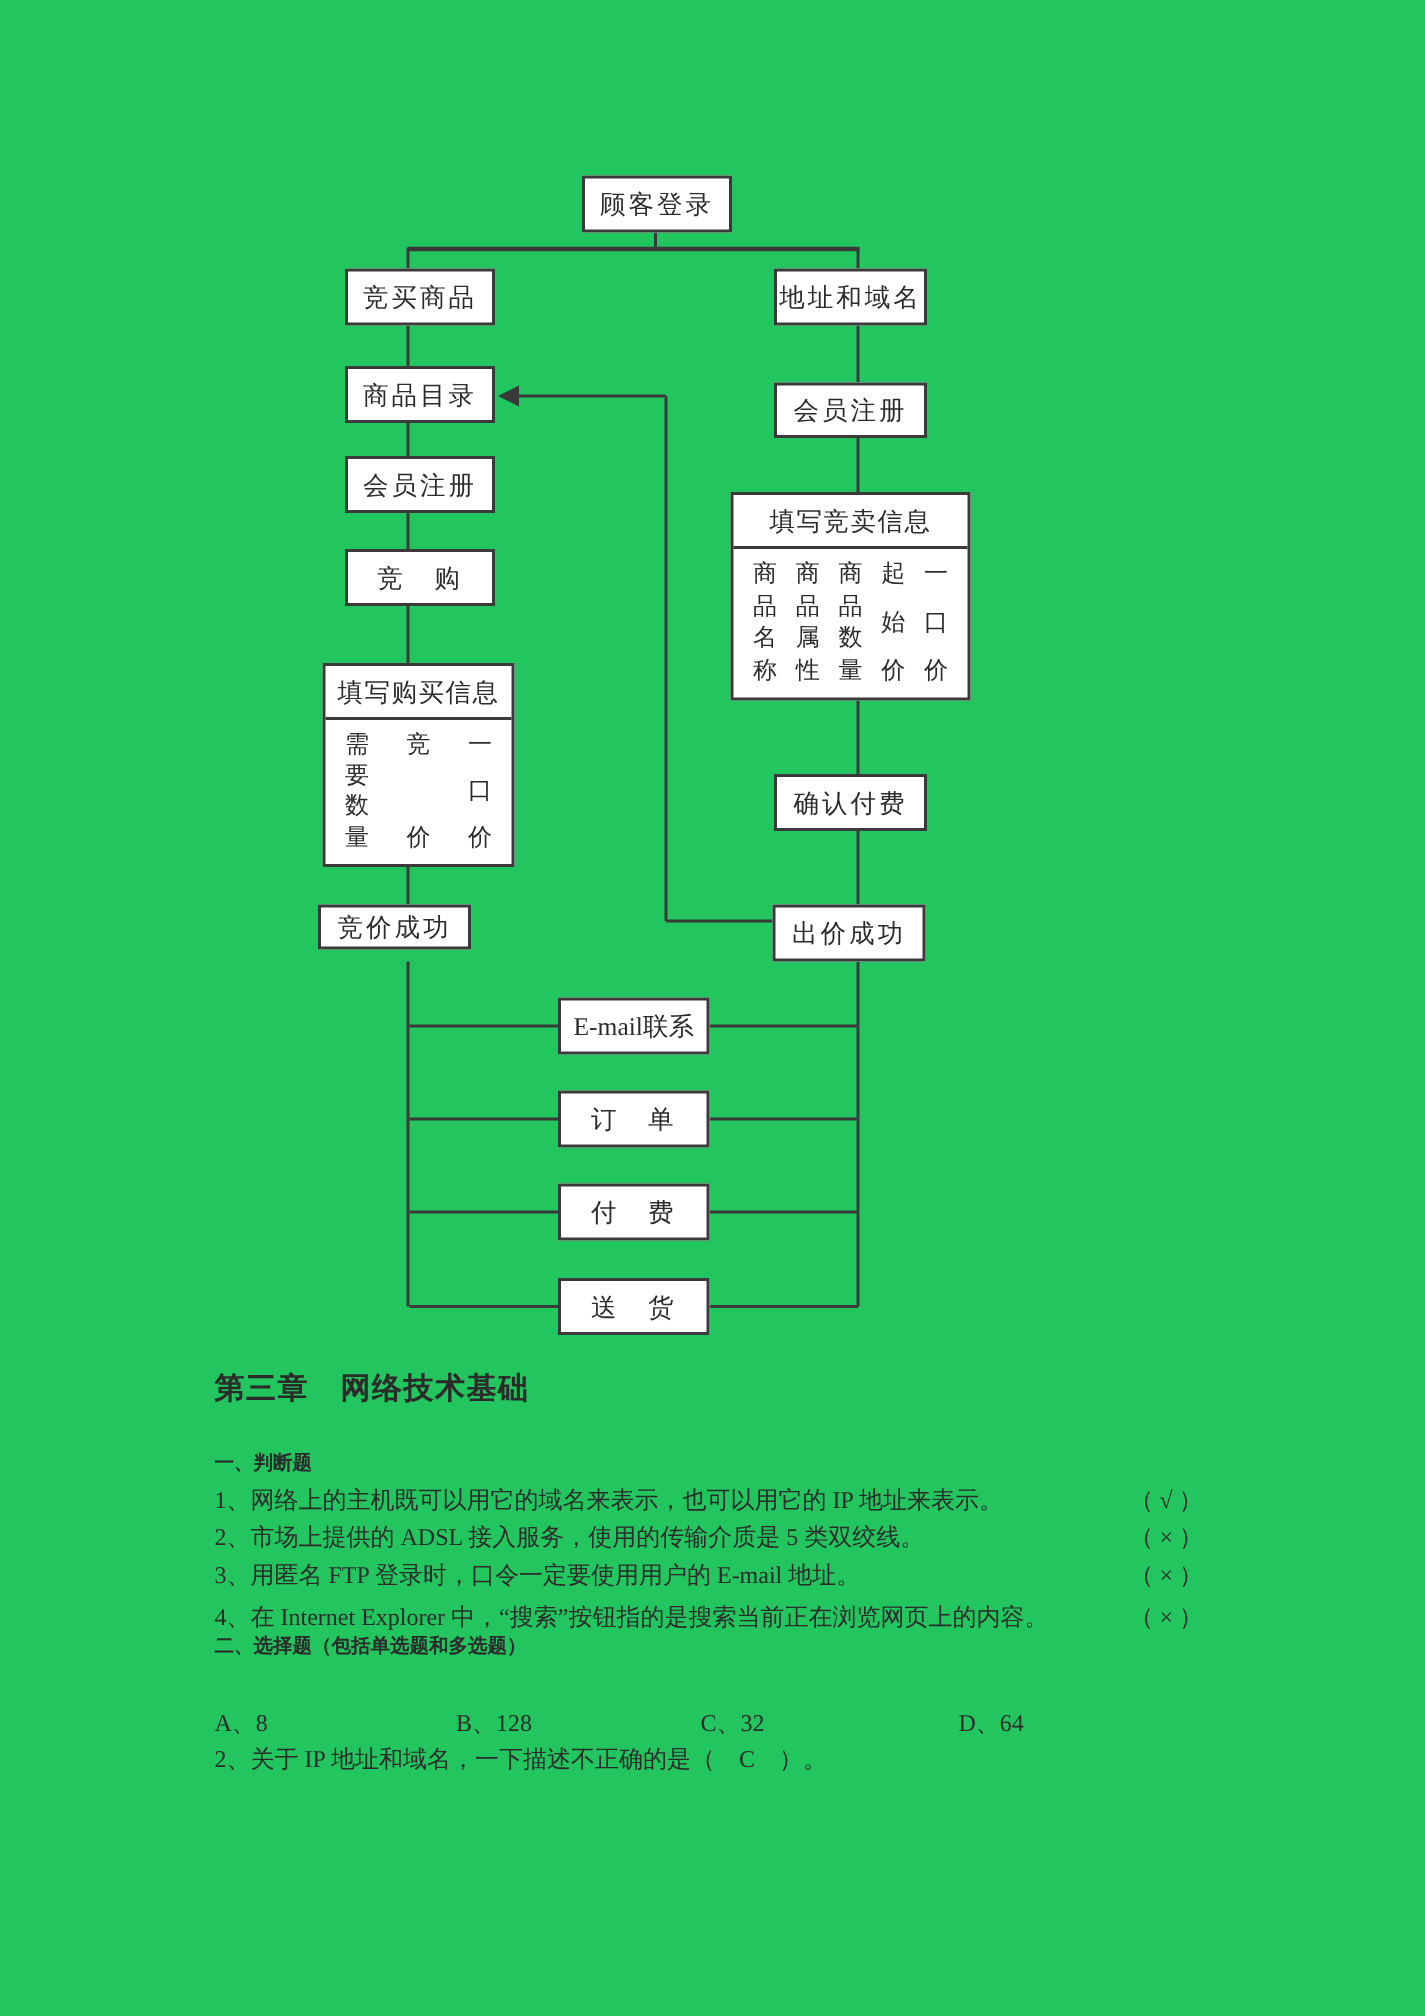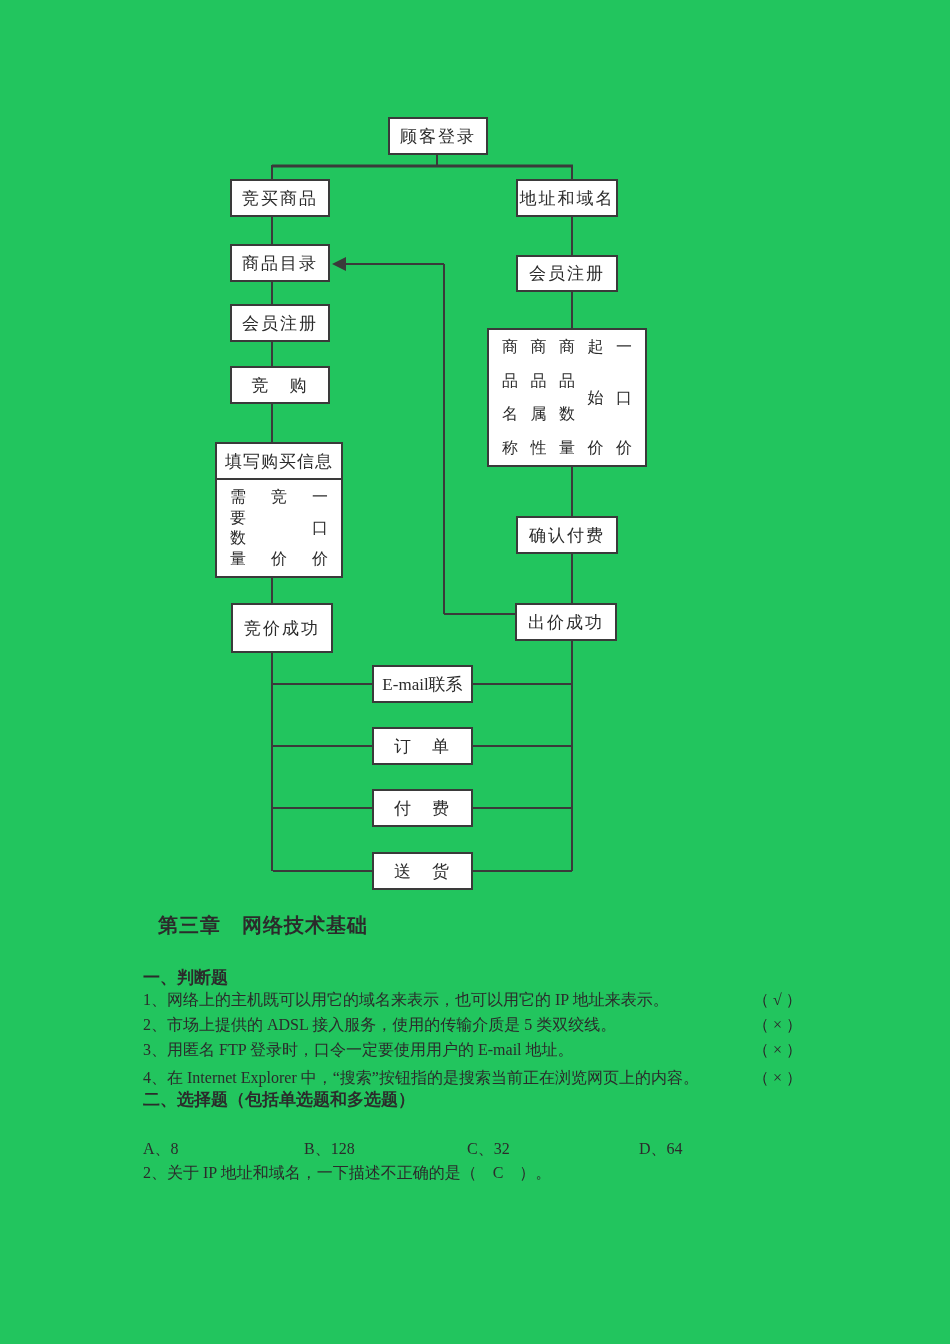--- a/index.html
+++ b/index.html
@@ -24,22 +24,22 @@
   .chead{
     box-sizing:border-box;height:36px;border-bottom:2px solid #3a3a3a;
     display:flex;align-items:center;justify-content:center;
     font-size:17px;letter-spacing:1px;white-space:nowrap;
   }
   .cbody{flex:1;display:flex;justify-content:space-between;padding:9px 13px;}
   .vcol{
     display:flex;flex-direction:column;justify-content:space-between;align-items:center;
     font-size:16px;line-height:1;
   }
-  .h-chapter{position:absolute;left:143px;font-size:20px;font-weight:bold;letter-spacing:1px;white-space:nowrap;margin-left:15px;}
-  .h-section{position:absolute;left:143px;font-size:17px;font-weight:bold;white-space:nowrap;}
+  .h-chapter{position:absolute;left:143px;font-size:20px;font-weight:bold;letter-spacing:1px;white-space:nowrap;}
+  .h-section{position:absolute;left:143px;font-size:13px;font-weight:bold;white-space:nowrap;}
   .tline{position:absolute;left:143px;width:700px;font-size:16px;white-space:nowrap;}
   .ans{position:absolute;left:610px;top:0;}
   .opt{position:absolute;font-size:16px;white-space:nowrap;}
 </style>
 </head>
 <body>
 
 <div class="page">
 
   <svg class="wires" width="950" height="1344" viewBox="0 0 950 1344">
@@ -85,20 +85,21 @@
 
   <div class="node" style="left:230px;top:244px;width:100px;height:38px">商品目录</div>
 
   <div class="node" style="left:230px;top:304px;width:100px;height:38px">会员注册</div>
 
   <div class="node" style="left:516px;top:255px;width:102px;height:37px">会员注册</div>
 
   <div class="node" style="left:230px;top:366px;width:100px;height:38px">竞　购</div>
 
   <div class="cbox" style="left:487px;top:328px;width:160px;height:139px">
+    <div class="chead">填写竞卖信息</div>
     <div class="cbody">
       <span class="vcol">
           <span>商</span>
           <span>品</span>
           <span>名</span>
           <span>称</span>
         </span>
       <span class="vcol">
           <span>商</span>
           <span>品</span>
@@ -140,21 +141,21 @@
       <span class="vcol">
           <span>一</span>
           <span>口</span>
           <span>价</span>
         </span>
     </div>
   </div>
 
   <div class="node" style="left:516px;top:516px;width:102px;height:38px">确认付费</div>
 
-  <div class="node" style="left:231px;top:603px;width:102px;height:50px">竞价成功</div>
+  <div class="node" style="left:212px;top:603px;width:102px;height:30px">竞价成功</div>
 
   <div class="node" style="left:515px;top:603px;width:102px;height:38px">出价成功</div>
 
   <div class="node" style="left:372px;top:665px;width:101px;height:38px;letter-spacing:0">E-mail联系</div>
 
   <div class="node" style="left:372px;top:727px;width:101px;height:38px">订　单</div>
 
   <div class="node" style="left:372px;top:789px;width:101px;height:38px">付　费</div>
 
   <div class="node" style="left:372px;top:852px;width:101px;height:38px">送　货</div>

